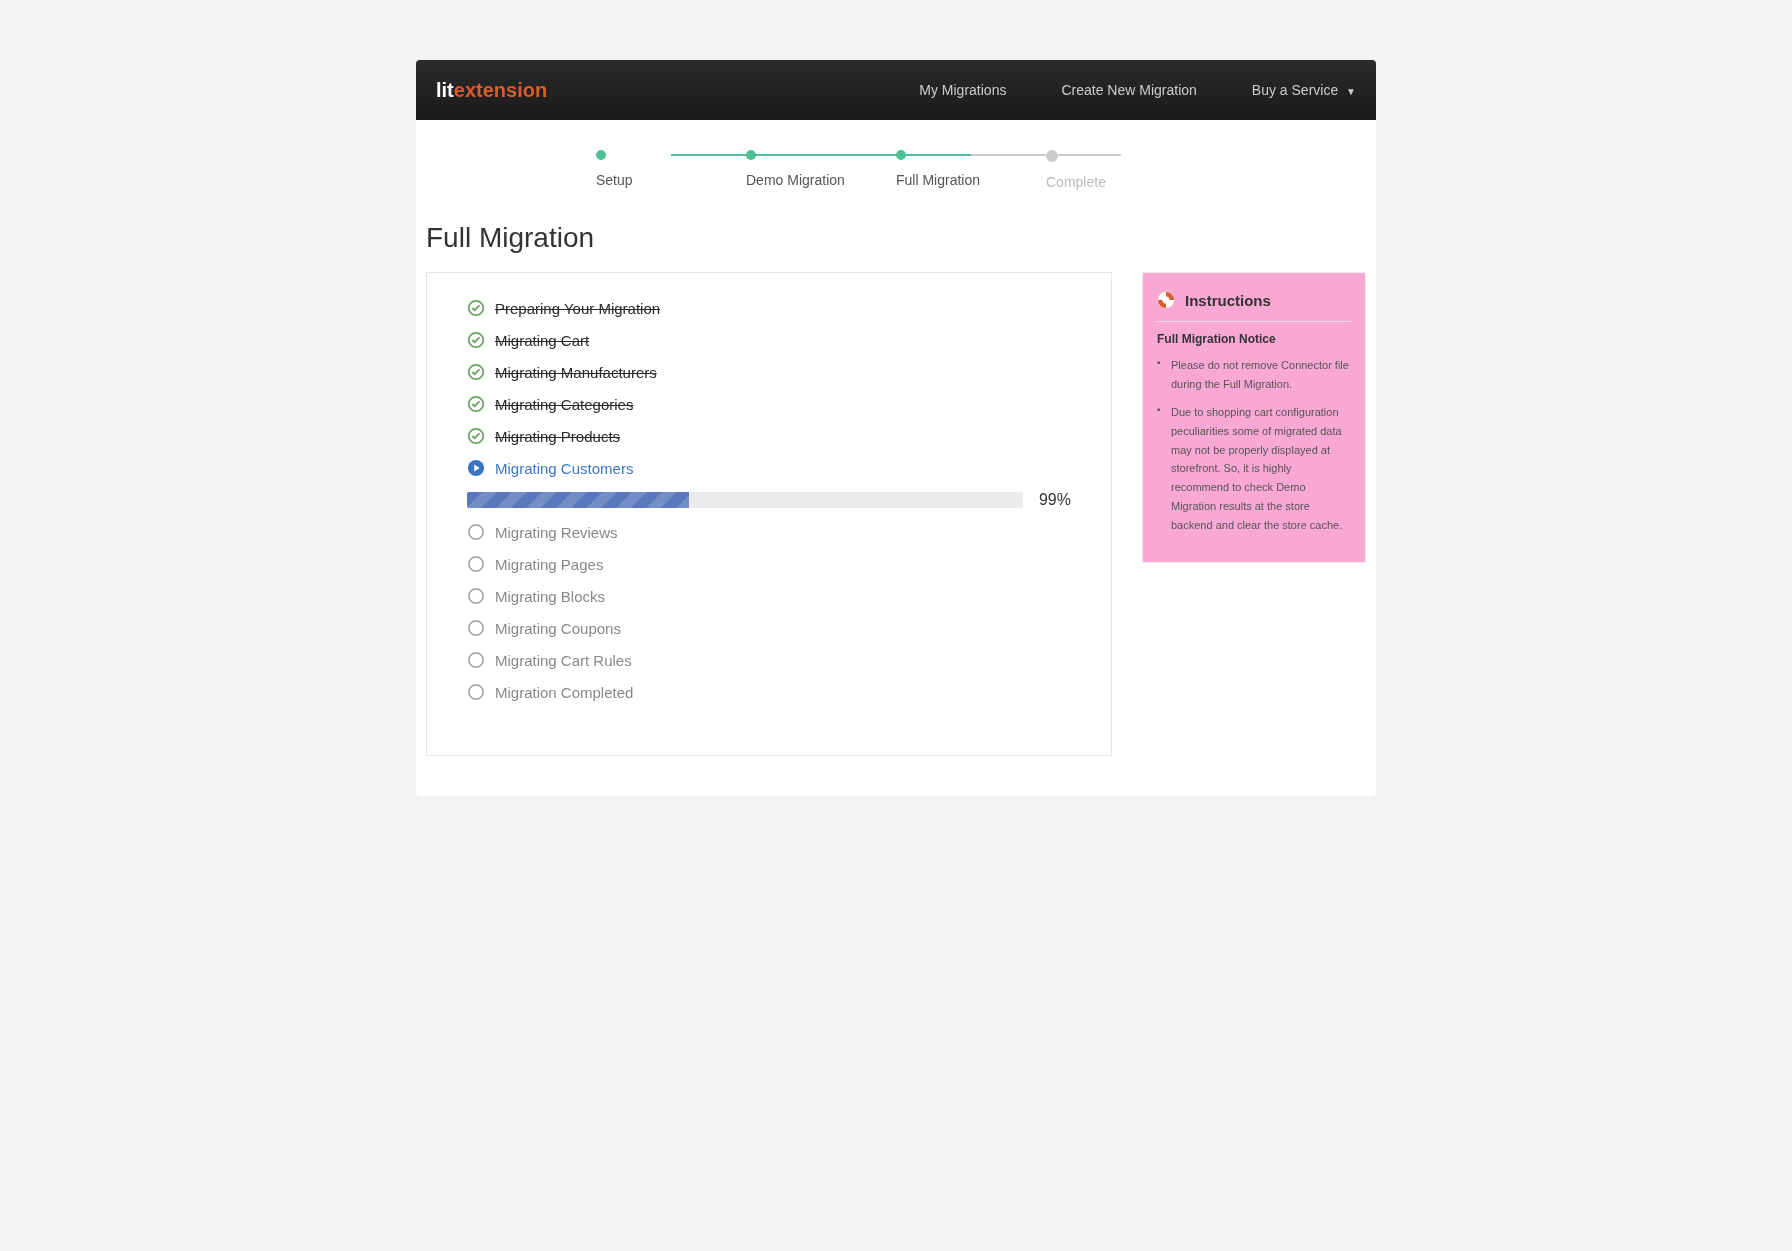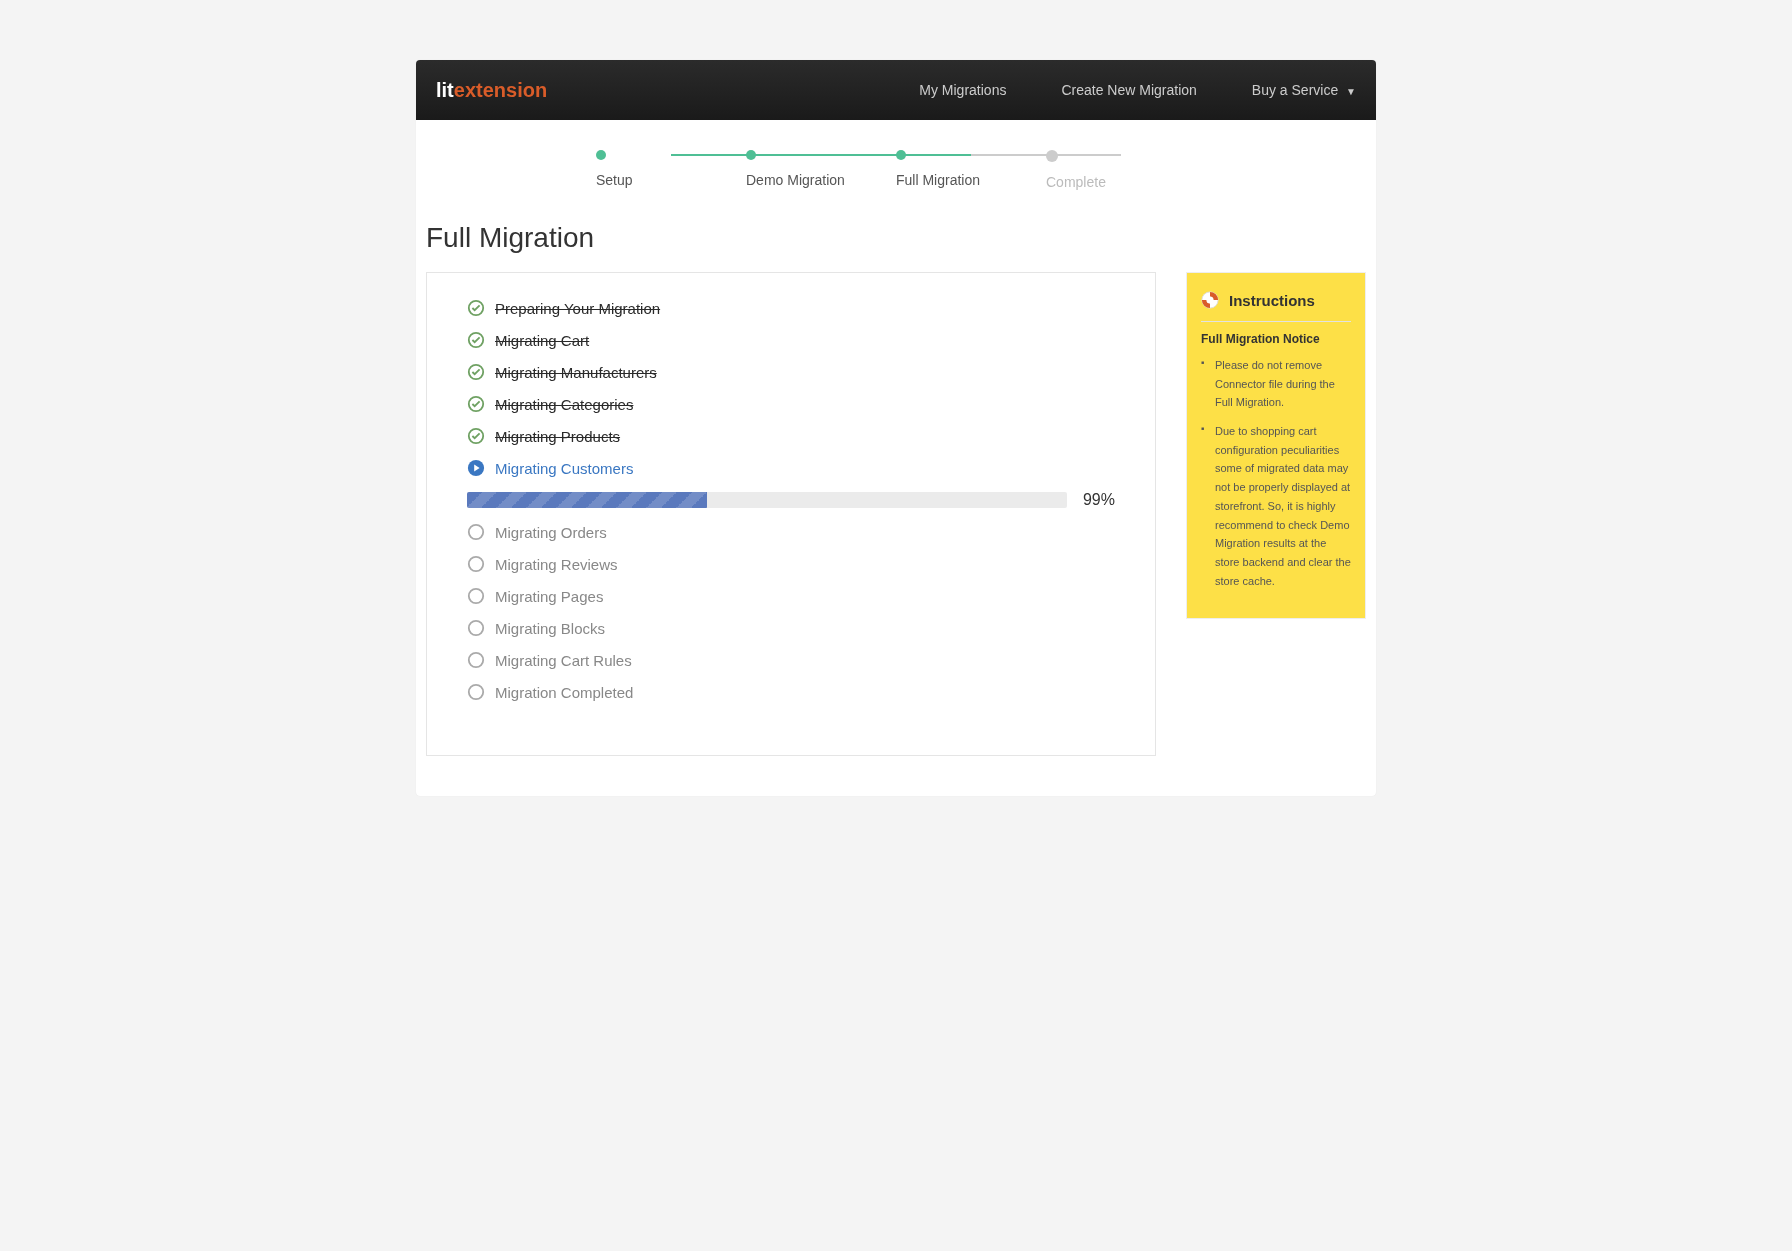--- a/index.html
+++ b/index.html
@@ -65,21 +65,21 @@
 }
 .progress-fill {
   height: 100%; background: #5a79bd;
   background-image: linear-gradient(-45deg,
     rgba(255,255,255,0.15) 25%, transparent 25%, transparent 50%,
     rgba(255,255,255,0.15) 50%, rgba(255,255,255,0.15) 75%, transparent 75%);
   background-size: 30px 30px;
 }
 .progress-pct { font-size: 16px; color: #333; }
 .side-panel {
-  width: 180px; background: #fde047; border: 1px solid #eee; padding: 18px 14px;
+  width: 224px; background: #f9a8d4; border: 1px solid #eee; padding: 18px 14px;
 }
 .side-header { display: flex; align-items: center; gap: 10px; margin-bottom: 10px; padding-bottom: 12px; border-bottom: 1px solid #e2e2e2;}
 .side-title { font-weight: bold; font-size: 15px; color: #333; }
 .notice-title { font-weight: bold; font-size: 12px; color: #333; margin: 10px 0 10px; }
 .notice-list { list-style: none; }
 .notice-list li {
   font-size: 11px; color: #555; line-height: 1.7; margin-bottom: 10px;
   padding-left: 14px; position: relative;
 }
 .notice-list li::before {
@@ -199,45 +199,45 @@
           </div>
           <span class="progress-pct">99%</span>
         </div>
 
         <div class="task-row pending">
           <span class="task-icon">
             <svg viewBox="0 0 20 20">
                 <circle cx="10" cy="10" r="8" fill="none" stroke="#aaa" stroke-width="2"></circle>
               </svg>
           </span>
-          <span class="task-label">Migrating Orders</span>
-        </div>
-        <div class="task-row pending">
-          <span class="task-icon">
-            <svg viewBox="0 0 20 20">
-                <circle cx="10" cy="10" r="8" fill="none" stroke="#aaa" stroke-width="2"></circle>
-              </svg>
-          </span>
           <span class="task-label">Migrating Reviews</span>
         </div>
         <div class="task-row pending">
           <span class="task-icon">
             <svg viewBox="0 0 20 20">
                 <circle cx="10" cy="10" r="8" fill="none" stroke="#aaa" stroke-width="2"></circle>
               </svg>
           </span>
           <span class="task-label">Migrating Pages</span>
         </div>
         <div class="task-row pending">
           <span class="task-icon">
             <svg viewBox="0 0 20 20">
                 <circle cx="10" cy="10" r="8" fill="none" stroke="#aaa" stroke-width="2"></circle>
               </svg>
           </span>
           <span class="task-label">Migrating Blocks</span>
+        </div>
+        <div class="task-row pending">
+          <span class="task-icon">
+            <svg viewBox="0 0 20 20">
+                <circle cx="10" cy="10" r="8" fill="none" stroke="#aaa" stroke-width="2"></circle>
+              </svg>
+          </span>
+          <span class="task-label">Migrating Coupons</span>
         </div>
         <div class="task-row pending">
           <span class="task-icon">
             <svg viewBox="0 0 20 20">
                 <circle cx="10" cy="10" r="8" fill="none" stroke="#aaa" stroke-width="2"></circle>
               </svg>
           </span>
           <span class="task-label">Migrating Cart Rules</span>
         </div>
         <div class="task-row pending">

